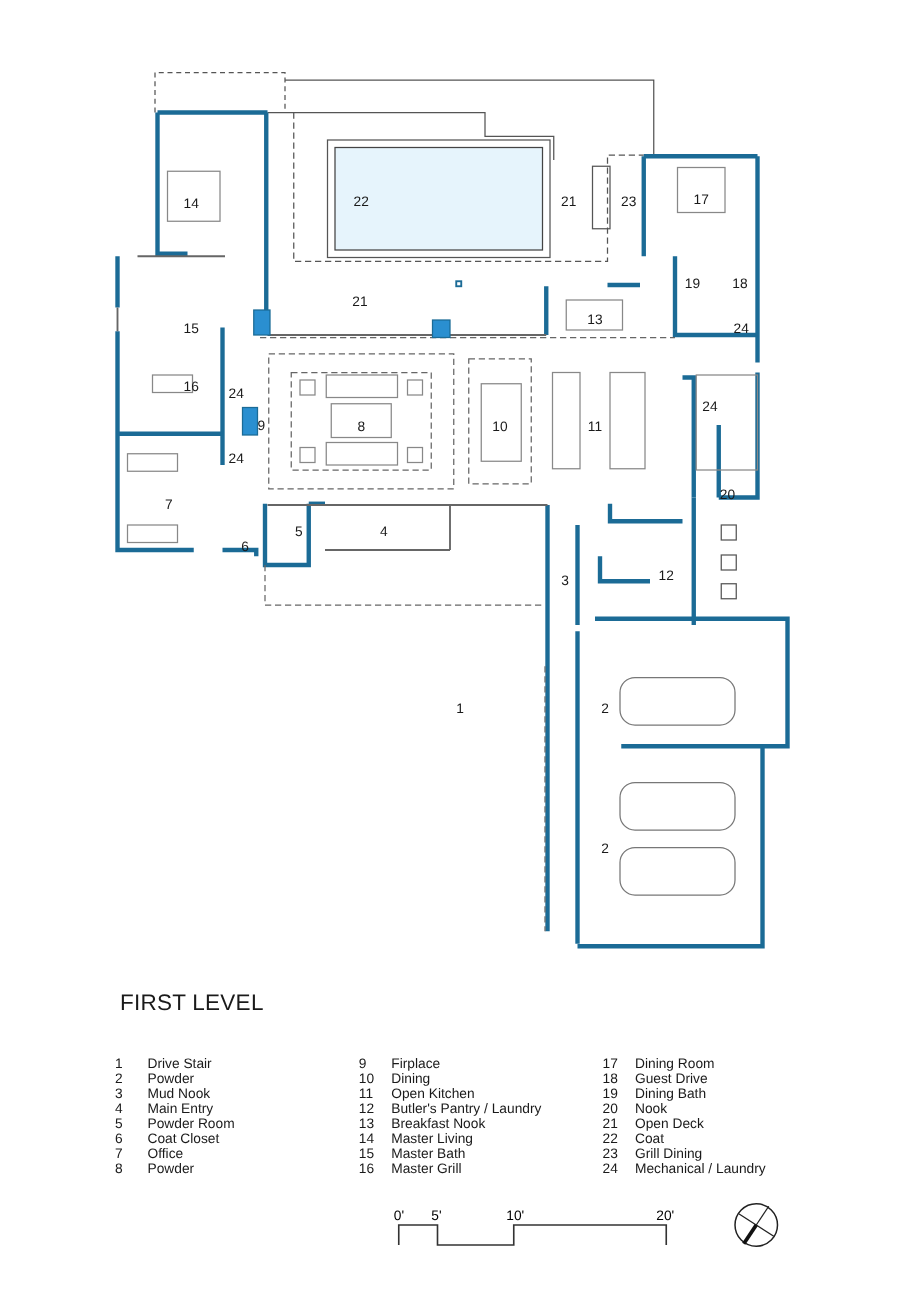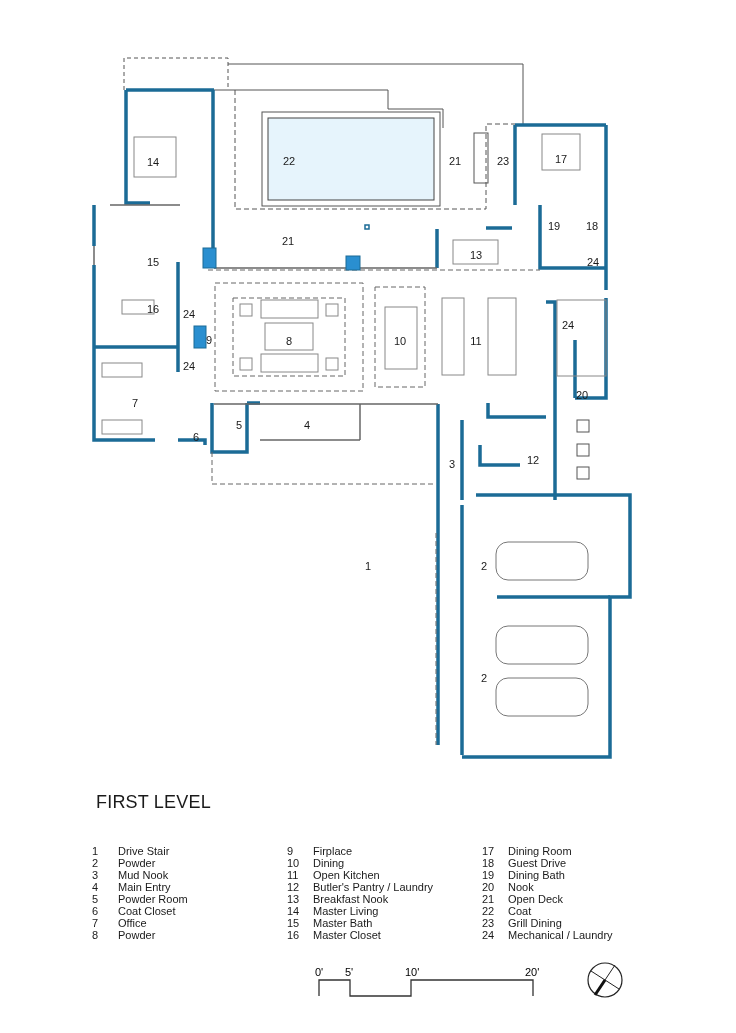--- a/index.html
+++ b/index.html
@@ -229,21 +229,21 @@
   <div class="row">
       <span class="num">14</span>
       <span>Master Living</span>
     </div>
   <div class="row">
       <span class="num">15</span>
       <span>Master Bath</span>
     </div>
   <div class="row">
       <span class="num">16</span>
-      <span>Master Closet</span>
+      <span>Master Grill</span>
     </div>
 </div>
 <div class="legend" style="left:482px;">
   <div class="row">
       <span class="num">17</span>
       <span>Dining Room</span>
     </div>
   <div class="row">
       <span class="num">18</span>
       <span>Guest Drive</span>

